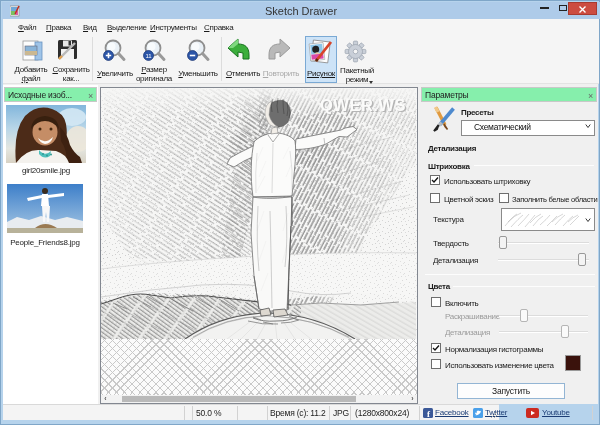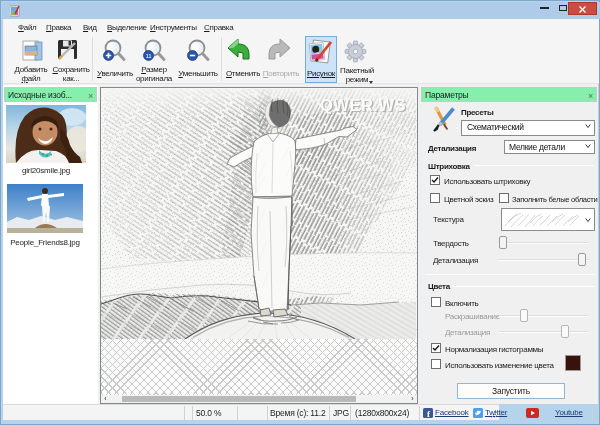--- a/index.html
+++ b/index.html
@@ -51,20 +51,21 @@
 <body>
 <div id="win">
  <div class="abs" id="titlebar">
   <svg class="abs" style="left:8px;top:3px" width="11" height="12" viewBox="0 0 11 12">
         <rect x="0" y="1" width="9" height="10" fill="#fff" stroke="#888" stroke-width="0.7"></rect>
         <rect x="1" y="2" width="7" height="4" fill="#6fa8d8"></rect>
         <rect x="1" y="6" width="4" height="4" fill="#7ac060"></rect>
         <rect x="5" y="6" width="3" height="4" fill="#d860a8"></rect>
         <path d="M9,1 L5,9" stroke="#c03020" stroke-width="1.6"></path>
       </svg>
+  <div class="abs" id="title">Sketch Drawer</div>
   <div class="abs" style="left:538px;top:5px;width:9px;height:2px;background:#222;"></div>
   <div class="abs" style="left:557px;top:3px;width:8px;height:6px;border:1.2px solid #222;background:transparent;"></div>
   <div class="abs" style="left:566px;top:0px;width:29px;height:13px;background:#cc4c40;border:1px solid #a83a30;">
     <svg style="position:absolute;left:9px;top:1.5px" width="9" height="9" viewBox="0 0 9 9">
           <path d="M1.5,1.5 L7.5,7.5 M7.5,1.5 L1.5,7.5" stroke="#fff" stroke-width="1.4"></path>
         </svg>
   </div>
  </div>
  <div class="abs" id="menubar">
   <span style="left:15px"><u>Ф</u>айл</span>
@@ -388,29 +389,25 @@
  <div class="abs phead" id="rhead">Параметры<span class="phx">×</span></div>
  <svg class="abs" style="left:428px;top:104px" width="28" height="29" viewBox="0 0 28 29">
    <line x1="7" y1="2.5" x2="16" y2="20" stroke="#e09a40" stroke-width="3.4"></line>
    <line x1="6.5" y1="2" x2="9" y2="7" stroke="#f0c888" stroke-width="3.4"></line>
    <path d="M15,19 L18.5,24.5 L16,21.5 Z" fill="#7a4a20" stroke="#7a4a20" stroke-width="1.5"></path>
    <line x1="24.5" y1="3.5" x2="11" y2="19.5" stroke="#4e8ace" stroke-width="3.6"></line>
    <line x1="12.5" y1="17.5" x2="9.5" y2="21" stroke="#b8bcc0" stroke-width="3.4"></line>
    <path d="M9.5,20 L5,26 L8,24 Z" fill="#222" stroke="#222" stroke-width="2"></path>
  </svg>
  <div class="rp rpb" style="left:460px;top:107px">Пресеты</div>
- <div class="combo" style="left:460px;top:119px;width:134px;height:16px;line-height:12px;padding-left:5px">Схематический
+ <div class="combo" style="left:460px;top:119px;width:134px;height:16px;line-height:12px;padding-left:12px">Схематический
    <svg class="cv" viewBox="0 0 8 8">
         <path d="M1,2 L4,6 L7,2" fill="none" stroke="#333" stroke-width="1.3"></path>
       </svg></div>
  <div class="rp rpb" style="left:427px;top:143px">Детализация</div>
- <div class="combo" style="left:503px;top:139px;width:91px;height:14px;line-height:12px;padding-left:4px">Мелкие детали
-   <svg class="cv" viewBox="0 0 8 8">
-        <path d="M1,2 L4,6 L7,2" fill="none" stroke="#333" stroke-width="1.3"></path>
-      </svg></div>
  <div class="rp rpb" style="left:427px;top:161px">Штриховка</div>
  <div class="gline" style="left:473px;top:164px;width:120px"></div>
  <div class="cb" style="left:429px;top:174px">
       <svg width="8" height="8" viewBox="0 0 8 8" style="position:absolute;left:0;top:0">
         <path d="M1,4 L3,6 L7,1.5" fill="none" stroke="#111" stroke-width="1.3"></path>
       </svg>
     </div>
  <div class="rp" style="left:443px;top:176px">Использовать штриховку</div>
  <div class="cb" style="left:429px;top:192px"></div>
  <div class="rp" style="left:443px;top:194px">Цветной эскиз</div>
@@ -479,18 +476,18 @@
   <div class="stx slink" style="left:432px">Facebook</div>
   <svg class="abs" style="left:470px;top:3px" width="10" height="10" viewBox="0 0 10 10">
         <rect width="10" height="10" rx="1.5" fill="#4aa0ea"></rect>
         <path d="M2,7 Q4,7.5 5.5,6.5 Q8,5 8,2.8 Q7,3.2 6.5,3 Q5,2 4,3 Q3.2,4 3.8,5.2 Q2.8,5 2,4.2 Q1.8,6 3.5,6.6 Q2.8,7 2,7 Z" fill="#fff"></path>
       </svg>
   <div class="stx slink" style="left:482px">Twitter</div>
   <svg class="abs" style="left:523px;top:3px" width="13" height="10" viewBox="0 0 13 10">
         <rect width="13" height="10" rx="2" fill="#cc2a20"></rect>
         <path d="M5,2.8 L9,5 L5,7.2 Z" fill="#fff"></path>
       </svg>
-  <div class="stx slink" style="left:552px">Youtube</div>
+  <div class="stx slink" style="left:539px">Youtube</div>
   <svg class="abs" style="right:1px;bottom:1px" width="8" height="8" viewBox="0 0 8 8">
         <path d="M7,1 L1,7 M7,4 L4,7 M7,7 L7,7" stroke="#b0b0b0" stroke-width="1"></path>
       </svg>
  </div>
 </div>
 
 </body></html>

